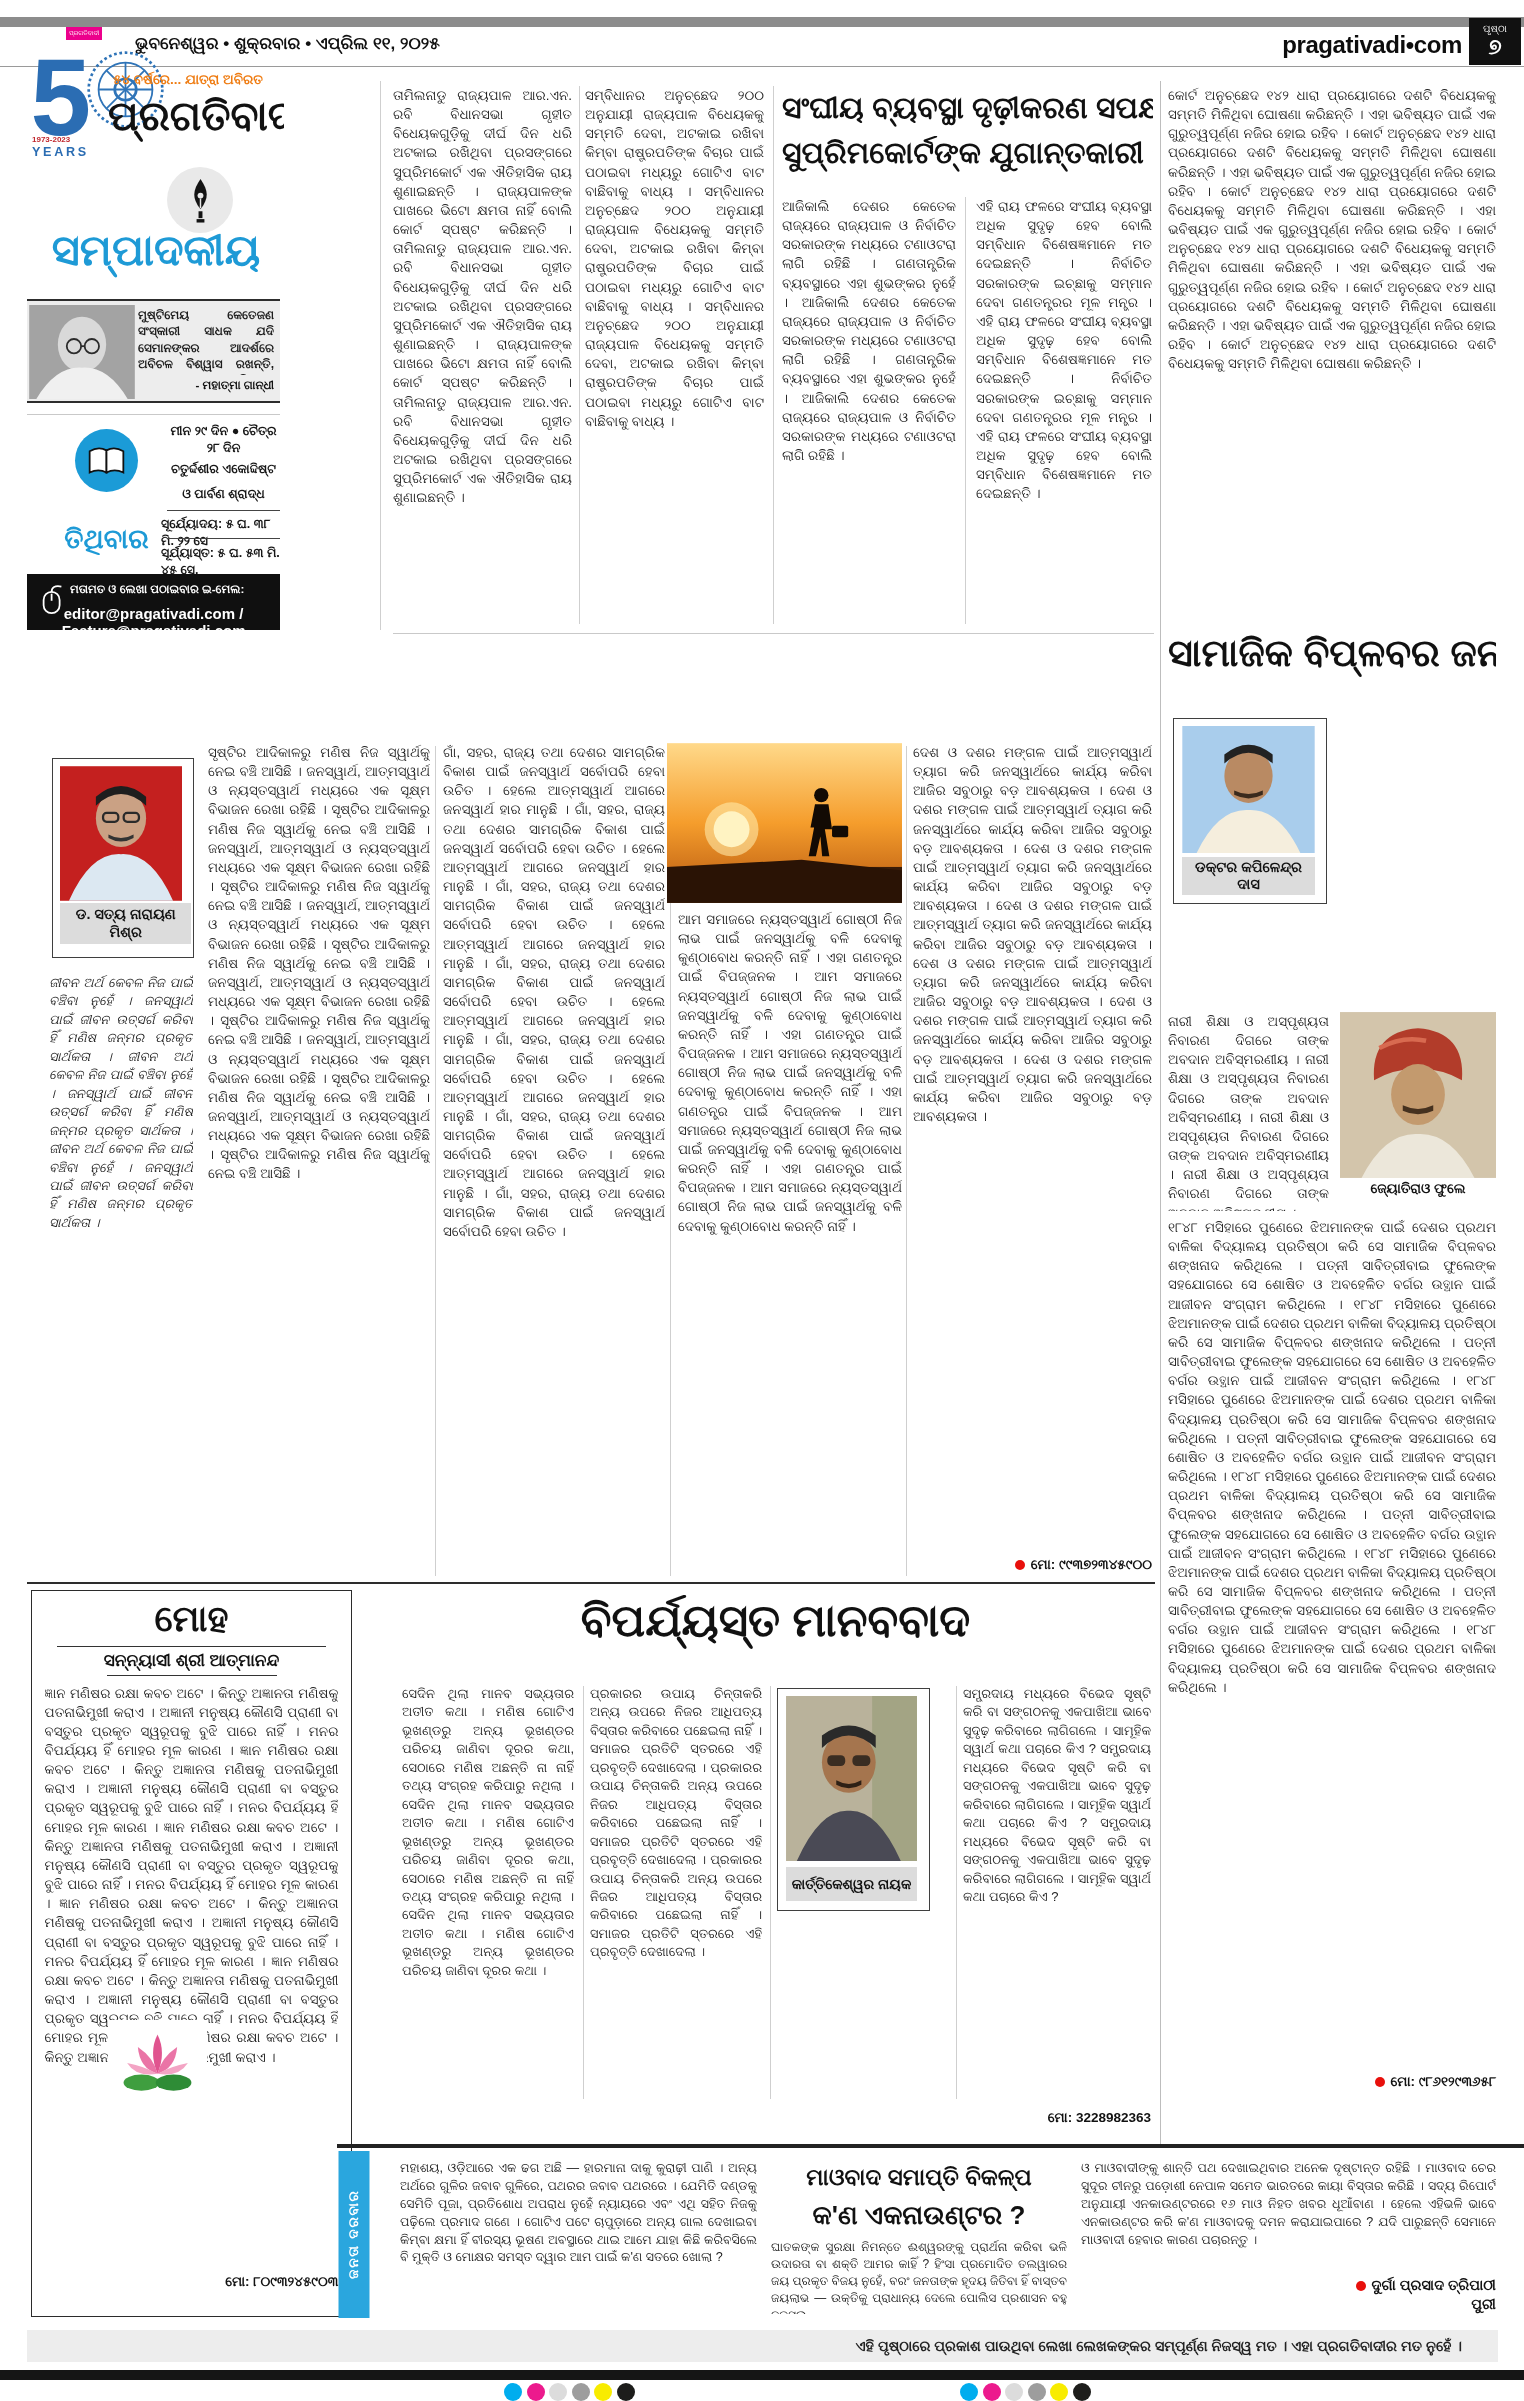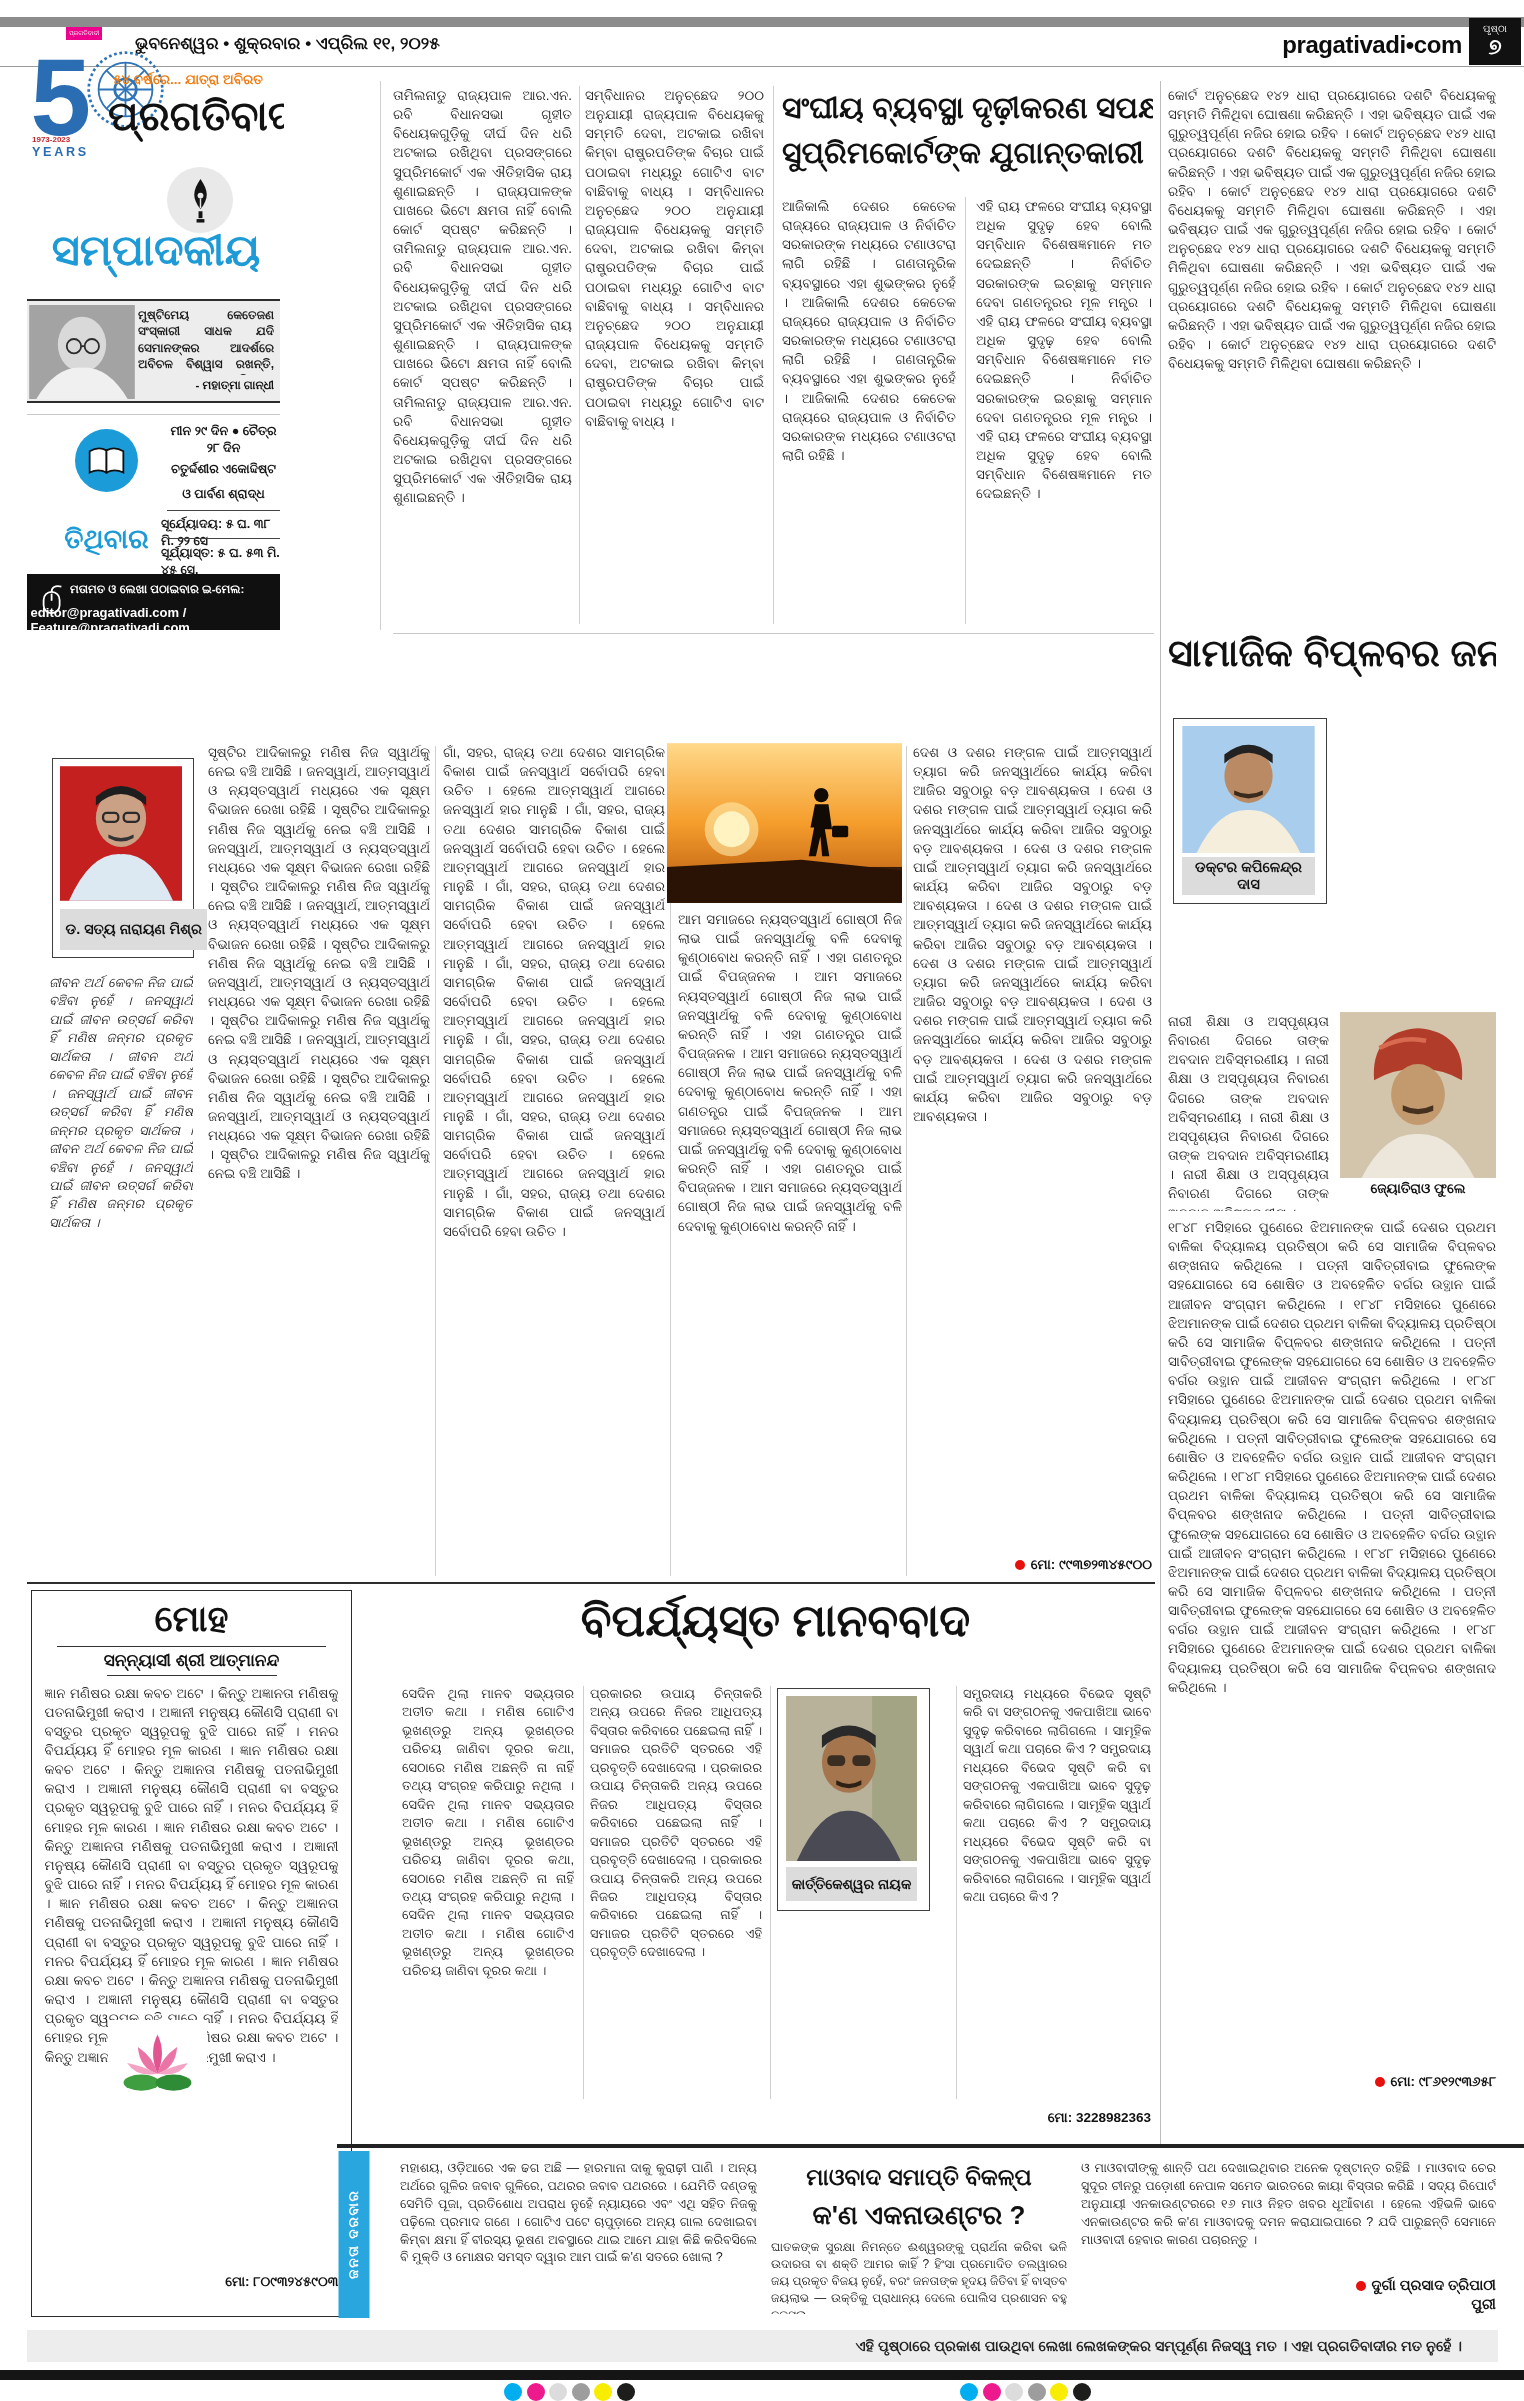--- a/index.html
+++ b/index.html
@@ -105,21 +105,21 @@
 
   <div class="abs contact-box" style="left:27px;top:574px;width:253px;height:56px;">
     <div class="abs" style="left:12.6px;top:9px;width:25px;height:32px;">
       <svg width="25" height="32" viewBox="0 0 28 36">
         <rect x="4" y="10" width="18" height="24" rx="9" fill="none" stroke="#fff" stroke-width="2"></rect>
         <line x1="13" y1="12" x2="13" y2="20" stroke="#fff" stroke-width="2"></line>
         <path d="M13 10 Q13 2 24 4" fill="none" stroke="#fff" stroke-width="2"></path>
       </svg>
     </div>
     <div class="abs" style="left:43px;top:8px;width:205px;font-size:11.7px;font-weight:bold;color:#fff;">ମତାମତ ଓ ଲେଖା ପଠାଇବାର ଇ-ମେଲ:</div>
-    <div class="abs" style="left:3.6px;top:30.5px;width:246px;text-align:left;font-size:13px;font-weight:bold;color:#fff;">editor@pragativadi.com / Feature@pragativadi.com</div>
+    <div class="abs" style="left:3.6px;top:30.5px;width:246px;text-align:center;font-size:15px;font-weight:bold;color:#fff;">editor@pragativadi.com / Feature@pragativadi.com</div>
   </div>
 
   <div class="abs vrule" style="left:380px;top:81px;height:549px;"></div>
   <div class="abs vrule" style="left:579px;top:86px;height:538px;"></div>
   <div class="abs vrule" style="left:773px;top:86px;height:538px;"></div>
   <div class="abs vrule" style="left:965px;top:197px;height:427px;"></div>
   <div class="abs vrule" style="left:1160px;top:81px;height:2063px;background:#bdbdbd;"></div>
 
   <div class="abs jtxt" style="left:393px;top:86px;width:179px;height:538px;">ତାମିଲନାଡୁ ରାଜ୍ୟପାଳ ଆର.ଏନ. ରବି ବିଧାନସଭା ଗୃହୀତ ବିଧେୟକଗୁଡ଼ିକୁ ଦୀର୍ଘ ଦିନ ଧରି ଅଟକାଇ ରଖିଥିବା ପ୍ରସଙ୍ଗରେ ସୁପ୍ରିମକୋର୍ଟ ଏକ ଐତିହାସିକ ରାୟ ଶୁଣାଇଛନ୍ତି । ରାଜ୍ୟପାଳଙ୍କ ପାଖରେ ଭିଟୋ କ୍ଷମତା ନାହିଁ ବୋଲି କୋର୍ଟ ସ୍ପଷ୍ଟ କରିଛନ୍ତି । ତାମିଲନାଡୁ ରାଜ୍ୟପାଳ ଆର.ଏନ. ରବି ବିଧାନସଭା ଗୃହୀତ ବିଧେୟକଗୁଡ଼ିକୁ ଦୀର୍ଘ ଦିନ ଧରି ଅଟକାଇ ରଖିଥିବା ପ୍ରସଙ୍ଗରେ ସୁପ୍ରିମକୋର୍ଟ ଏକ ଐତିହାସିକ ରାୟ ଶୁଣାଇଛନ୍ତି । ରାଜ୍ୟପାଳଙ୍କ ପାଖରେ ଭିଟୋ କ୍ଷମତା ନାହିଁ ବୋଲି କୋର୍ଟ ସ୍ପଷ୍ଟ କରିଛନ୍ତି । ତାମିଲନାଡୁ ରାଜ୍ୟପାଳ ଆର.ଏନ. ରବି ବିଧାନସଭା ଗୃହୀତ ବିଧେୟକଗୁଡ଼ିକୁ ଦୀର୍ଘ ଦିନ ଧରି ଅଟକାଇ ରଖିଥିବା ପ୍ରସଙ୍ଗରେ ସୁପ୍ରିମକୋର୍ଟ ଏକ ଐତିହାସିକ ରାୟ ଶୁଣାଇଛନ୍ତି ।</div>
   <div class="abs jtxt" style="left:585px;top:86px;width:179px;height:538px;">ସମ୍ବିଧାନର ଅନୁଚ୍ଛେଦ ୨୦୦ ଅନୁଯାୟୀ ରାଜ୍ୟପାଳ ବିଧେୟକକୁ ସମ୍ମତି ଦେବା, ଅଟକାଇ ରଖିବା କିମ୍ବା ରାଷ୍ଟ୍ରପତିଙ୍କ ବିଚାର ପାଇଁ ପଠାଇବା ମଧ୍ୟରୁ ଗୋଟିଏ ବାଟ ବାଛିବାକୁ ବାଧ୍ୟ । ସମ୍ବିଧାନର ଅନୁଚ୍ଛେଦ ୨୦୦ ଅନୁଯାୟୀ ରାଜ୍ୟପାଳ ବିଧେୟକକୁ ସମ୍ମତି ଦେବା, ଅଟକାଇ ରଖିବା କିମ୍ବା ରାଷ୍ଟ୍ରପତିଙ୍କ ବିଚାର ପାଇଁ ପଠାଇବା ମଧ୍ୟରୁ ଗୋଟିଏ ବାଟ ବାଛିବାକୁ ବାଧ୍ୟ । ସମ୍ବିଧାନର ଅନୁଚ୍ଛେଦ ୨୦୦ ଅନୁଯାୟୀ ରାଜ୍ୟପାଳ ବିଧେୟକକୁ ସମ୍ମତି ଦେବା, ଅଟକାଇ ରଖିବା କିମ୍ବା ରାଷ୍ଟ୍ରପତିଙ୍କ ବିଚାର ପାଇଁ ପଠାଇବା ମଧ୍ୟରୁ ଗୋଟିଏ ବାଟ ବାଛିବାକୁ ବାଧ୍ୟ ।</div>
@@ -137,21 +137,21 @@
       <svg width="122" height="135" viewBox="0 0 136 150">
         <rect width="136" height="150" fill="#c4201f"></rect>
         <ellipse cx="68" cy="58" rx="28" ry="32" fill="#caa184"></ellipse>
         <path d="M40 44 Q68 18 96 44 L96 34 Q68 10 40 34 Z" fill="#1e1e1e"></path>
         <rect x="48" y="52" width="17" height="10" rx="4" fill="none" stroke="#2a2a2a" stroke-width="2.5"></rect>
         <rect x="71" y="52" width="17" height="10" rx="4" fill="none" stroke="#2a2a2a" stroke-width="2.5"></rect>
         <path d="M54 76 Q68 84 82 76 L82 80 Q68 88 54 80 Z" fill="#333"></path>
         <path d="M10 150 Q34 96 68 98 Q102 96 126 150 Z" fill="#dce8f2"></path>
       </svg>
     </div>
-    <div class="abs namebar" style="left:7.2px;top:150px;width:147px;height:41px;font-size:14.4px;text-align:center;">ଡ. ସତ୍ୟ ନାରାୟଣ ମିଶ୍ର</div>
+    <div class="abs namebar" style="left:7.2px;top:144px;width:131px;height:41px;font-size:14.4px;text-align:center;">ଡ. ସତ୍ୟ ନାରାୟଣ ମିଶ୍ର</div>
   </div>
   <div class="abs jtxt ital" style="left:49px;top:974px;width:144px;height:334px;font-size:13px;color:#222;">ଜୀବନ ଅର୍ଥ କେବଳ ନିଜ ପାଇଁ ବଞ୍ଚିବା ନୁହେଁ । ଜନସ୍ୱାର୍ଥ ପାଇଁ ଜୀବନ ଉତ୍ସର୍ଗ କରିବା ହିଁ ମଣିଷ ଜନ୍ମର ପ୍ରକୃତ ସାର୍ଥକତା । ଜୀବନ ଅର୍ଥ କେବଳ ନିଜ ପାଇଁ ବଞ୍ଚିବା ନୁହେଁ । ଜନସ୍ୱାର୍ଥ ପାଇଁ ଜୀବନ ଉତ୍ସର୍ଗ କରିବା ହିଁ ମଣିଷ ଜନ୍ମର ପ୍ରକୃତ ସାର୍ଥକତା । ଜୀବନ ଅର୍ଥ କେବଳ ନିଜ ପାଇଁ ବଞ୍ଚିବା ନୁହେଁ । ଜନସ୍ୱାର୍ଥ ପାଇଁ ଜୀବନ ଉତ୍ସର୍ଗ କରିବା ହିଁ ମଣିଷ ଜନ୍ମର ପ୍ରକୃତ ସାର୍ଥକତା ।</div>
 
   <div class="abs vrule" style="left:435px;top:746px;height:830px;"></div>
   <div class="abs vrule" style="left:670px;top:746px;height:830px;"></div>
   <div class="abs vrule" style="left:906px;top:746px;height:830px;"></div>
 
   <div class="abs jtxt" style="left:208px;top:743px;width:222px;height:834px;">ସୃଷ୍ଟିର ଆଦିକାଳରୁ ମଣିଷ ନିଜ ସ୍ୱାର୍ଥକୁ ନେଇ ବଞ୍ଚି ଆସିଛି । ଜନସ୍ୱାର୍ଥ, ଆତ୍ମସ୍ୱାର୍ଥ ଓ ନ୍ୟସ୍ତସ୍ୱାର୍ଥ ମଧ୍ୟରେ ଏକ ସୂକ୍ଷ୍ମ ବିଭାଜନ ରେଖା ରହିଛି । ସୃଷ୍ଟିର ଆଦିକାଳରୁ ମଣିଷ ନିଜ ସ୍ୱାର୍ଥକୁ ନେଇ ବଞ୍ଚି ଆସିଛି । ଜନସ୍ୱାର୍ଥ, ଆତ୍ମସ୍ୱାର୍ଥ ଓ ନ୍ୟସ୍ତସ୍ୱାର୍ଥ ମଧ୍ୟରେ ଏକ ସୂକ୍ଷ୍ମ ବିଭାଜନ ରେଖା ରହିଛି । ସୃଷ୍ଟିର ଆଦିକାଳରୁ ମଣିଷ ନିଜ ସ୍ୱାର୍ଥକୁ ନେଇ ବଞ୍ଚି ଆସିଛି । ଜନସ୍ୱାର୍ଥ, ଆତ୍ମସ୍ୱାର୍ଥ ଓ ନ୍ୟସ୍ତସ୍ୱାର୍ଥ ମଧ୍ୟରେ ଏକ ସୂକ୍ଷ୍ମ ବିଭାଜନ ରେଖା ରହିଛି । ସୃଷ୍ଟିର ଆଦିକାଳରୁ ମଣିଷ ନିଜ ସ୍ୱାର୍ଥକୁ ନେଇ ବଞ୍ଚି ଆସିଛି । ଜନସ୍ୱାର୍ଥ, ଆତ୍ମସ୍ୱାର୍ଥ ଓ ନ୍ୟସ୍ତସ୍ୱାର୍ଥ ମଧ୍ୟରେ ଏକ ସୂକ୍ଷ୍ମ ବିଭାଜନ ରେଖା ରହିଛି । ସୃଷ୍ଟିର ଆଦିକାଳରୁ ମଣିଷ ନିଜ ସ୍ୱାର୍ଥକୁ ନେଇ ବଞ୍ଚି ଆସିଛି । ଜନସ୍ୱାର୍ଥ, ଆତ୍ମସ୍ୱାର୍ଥ ଓ ନ୍ୟସ୍ତସ୍ୱାର୍ଥ ମଧ୍ୟରେ ଏକ ସୂକ୍ଷ୍ମ ବିଭାଜନ ରେଖା ରହିଛି । ସୃଷ୍ଟିର ଆଦିକାଳରୁ ମଣିଷ ନିଜ ସ୍ୱାର୍ଥକୁ ନେଇ ବଞ୍ଚି ଆସିଛି । ଜନସ୍ୱାର୍ଥ, ଆତ୍ମସ୍ୱାର୍ଥ ଓ ନ୍ୟସ୍ତସ୍ୱାର୍ଥ ମଧ୍ୟରେ ଏକ ସୂକ୍ଷ୍ମ ବିଭାଜନ ରେଖା ରହିଛି । ସୃଷ୍ଟିର ଆଦିକାଳରୁ ମଣିଷ ନିଜ ସ୍ୱାର୍ଥକୁ ନେଇ ବଞ୍ଚି ଆସିଛି ।</div>
   <div class="abs jtxt" style="left:443px;top:743px;width:222px;height:834px;">ଗାଁ, ସହର, ରାଜ୍ୟ ତଥା ଦେଶର ସାମଗ୍ରିକ ବିକାଶ ପାଇଁ ଜନସ୍ୱାର୍ଥ ସର୍ବୋପରି ହେବା ଉଚିତ । ହେଲେ ଆତ୍ମସ୍ୱାର୍ଥ ଆଗରେ ଜନସ୍ୱାର୍ଥ ହାର ମାନୁଛି । ଗାଁ, ସହର, ରାଜ୍ୟ ତଥା ଦେଶର ସାମଗ୍ରିକ ବିକାଶ ପାଇଁ ଜନସ୍ୱାର୍ଥ ସର୍ବୋପରି ହେବା ଉଚିତ । ହେଲେ ଆତ୍ମସ୍ୱାର୍ଥ ଆଗରେ ଜନସ୍ୱାର୍ଥ ହାର ମାନୁଛି । ଗାଁ, ସହର, ରାଜ୍ୟ ତଥା ଦେଶର ସାମଗ୍ରିକ ବିକାଶ ପାଇଁ ଜନସ୍ୱାର୍ଥ ସର୍ବୋପରି ହେବା ଉଚିତ । ହେଲେ ଆତ୍ମସ୍ୱାର୍ଥ ଆଗରେ ଜନସ୍ୱାର୍ଥ ହାର ମାନୁଛି । ଗାଁ, ସହର, ରାଜ୍ୟ ତଥା ଦେଶର ସାମଗ୍ରିକ ବିକାଶ ପାଇଁ ଜନସ୍ୱାର୍ଥ ସର୍ବୋପରି ହେବା ଉଚିତ । ହେଲେ ଆତ୍ମସ୍ୱାର୍ଥ ଆଗରେ ଜନସ୍ୱାର୍ଥ ହାର ମାନୁଛି । ଗାଁ, ସହର, ରାଜ୍ୟ ତଥା ଦେଶର ସାମଗ୍ରିକ ବିକାଶ ପାଇଁ ଜନସ୍ୱାର୍ଥ ସର୍ବୋପରି ହେବା ଉଚିତ । ହେଲେ ଆତ୍ମସ୍ୱାର୍ଥ ଆଗରେ ଜନସ୍ୱାର୍ଥ ହାର ମାନୁଛି । ଗାଁ, ସହର, ରାଜ୍ୟ ତଥା ଦେଶର ସାମଗ୍ରିକ ବିକାଶ ପାଇଁ ଜନସ୍ୱାର୍ଥ ସର୍ବୋପରି ହେବା ଉଚିତ । ହେଲେ ଆତ୍ମସ୍ୱାର୍ଥ ଆଗରେ ଜନସ୍ୱାର୍ଥ ହାର ମାନୁଛି । ଗାଁ, ସହର, ରାଜ୍ୟ ତଥା ଦେଶର ସାମଗ୍ରିକ ବିକାଶ ପାଇଁ ଜନସ୍ୱାର୍ଥ ସର୍ବୋପରି ହେବା ଉଚିତ ।</div>
   <div class="abs jtxt" style="left:678px;top:910px;width:224px;height:667px;">ଆମ ସମାଜରେ ନ୍ୟସ୍ତସ୍ୱାର୍ଥ ଗୋଷ୍ଠୀ ନିଜ ଲାଭ ପାଇଁ ଜନସ୍ୱାର୍ଥକୁ ବଳି ଦେବାକୁ କୁଣ୍ଠାବୋଧ କରନ୍ତି ନାହିଁ । ଏହା ଗଣତନ୍ତ୍ର ପାଇଁ ବିପଜ୍ଜନକ । ଆମ ସମାଜରେ ନ୍ୟସ୍ତସ୍ୱାର୍ଥ ଗୋଷ୍ଠୀ ନିଜ ଲାଭ ପାଇଁ ଜନସ୍ୱାର୍ଥକୁ ବଳି ଦେବାକୁ କୁଣ୍ଠାବୋଧ କରନ୍ତି ନାହିଁ । ଏହା ଗଣତନ୍ତ୍ର ପାଇଁ ବିପଜ୍ଜନକ । ଆମ ସମାଜରେ ନ୍ୟସ୍ତସ୍ୱାର୍ଥ ଗୋଷ୍ଠୀ ନିଜ ଲାଭ ପାଇଁ ଜନସ୍ୱାର୍ଥକୁ ବଳି ଦେବାକୁ କୁଣ୍ଠାବୋଧ କରନ୍ତି ନାହିଁ । ଏହା ଗଣତନ୍ତ୍ର ପାଇଁ ବିପଜ୍ଜନକ । ଆମ ସମାଜରେ ନ୍ୟସ୍ତସ୍ୱାର୍ଥ ଗୋଷ୍ଠୀ ନିଜ ଲାଭ ପାଇଁ ଜନସ୍ୱାର୍ଥକୁ ବଳି ଦେବାକୁ କୁଣ୍ଠାବୋଧ କରନ୍ତି ନାହିଁ । ଏହା ଗଣତନ୍ତ୍ର ପାଇଁ ବିପଜ୍ଜନକ । ଆମ ସମାଜରେ ନ୍ୟସ୍ତସ୍ୱାର୍ଥ ଗୋଷ୍ଠୀ ନିଜ ଲାଭ ପାଇଁ ଜନସ୍ୱାର୍ଥକୁ ବଳି ଦେବାକୁ କୁଣ୍ଠାବୋଧ କରନ୍ତି ନାହିଁ ।</div>

